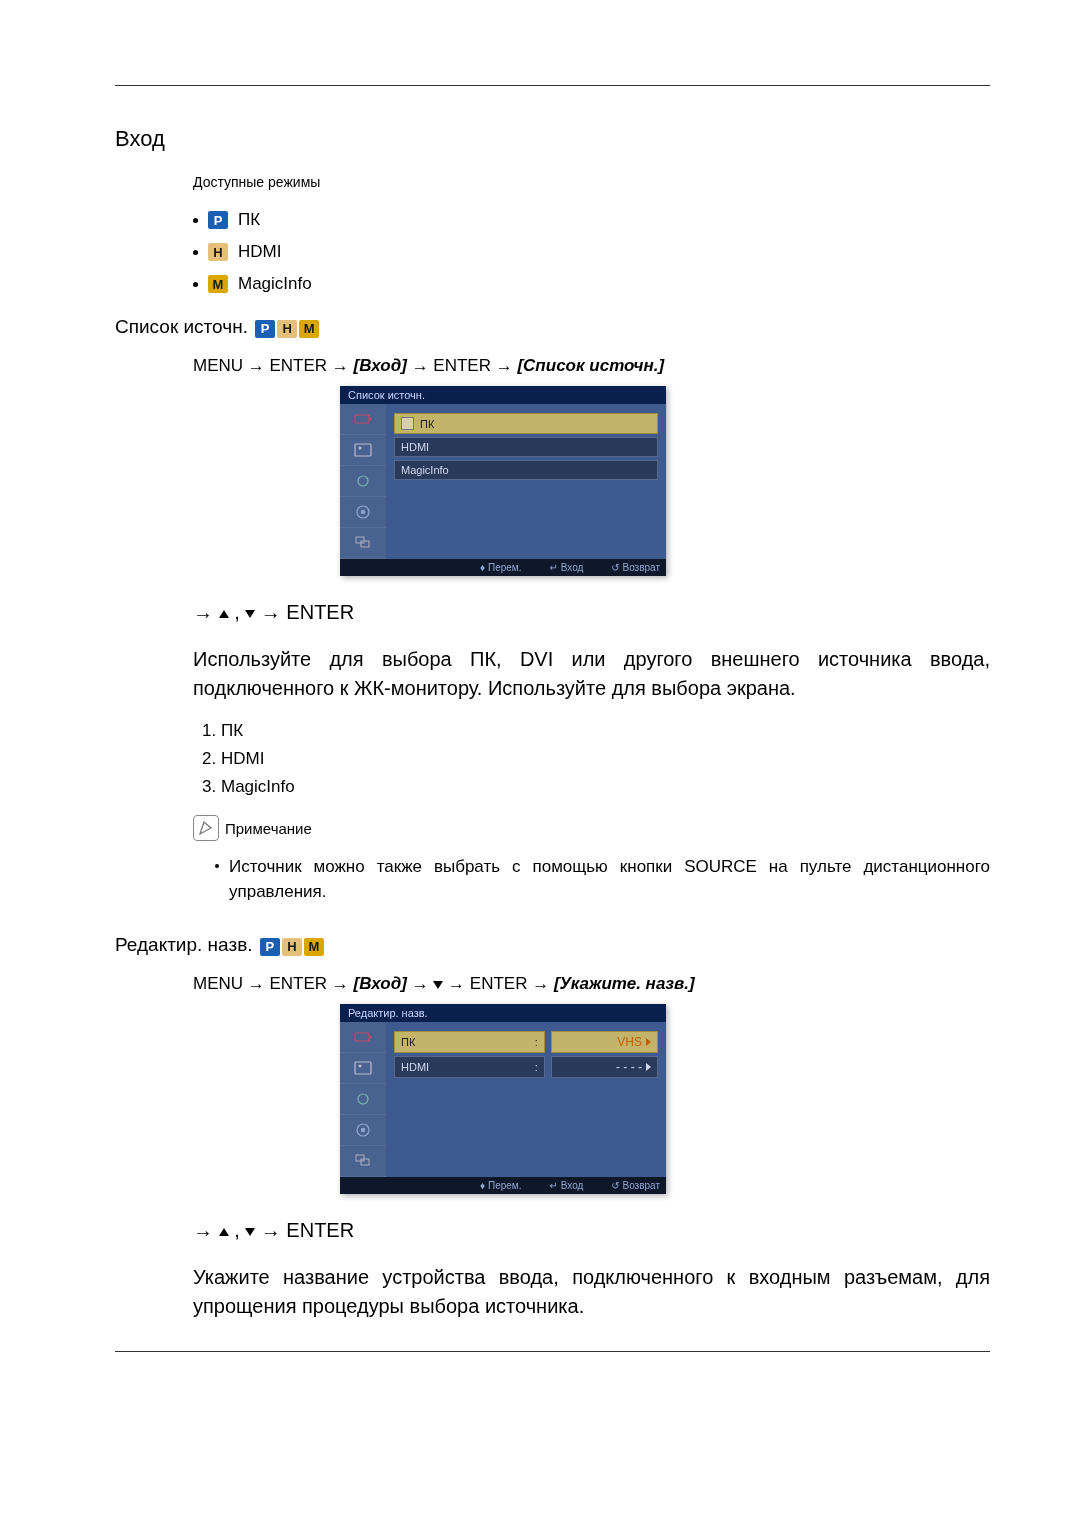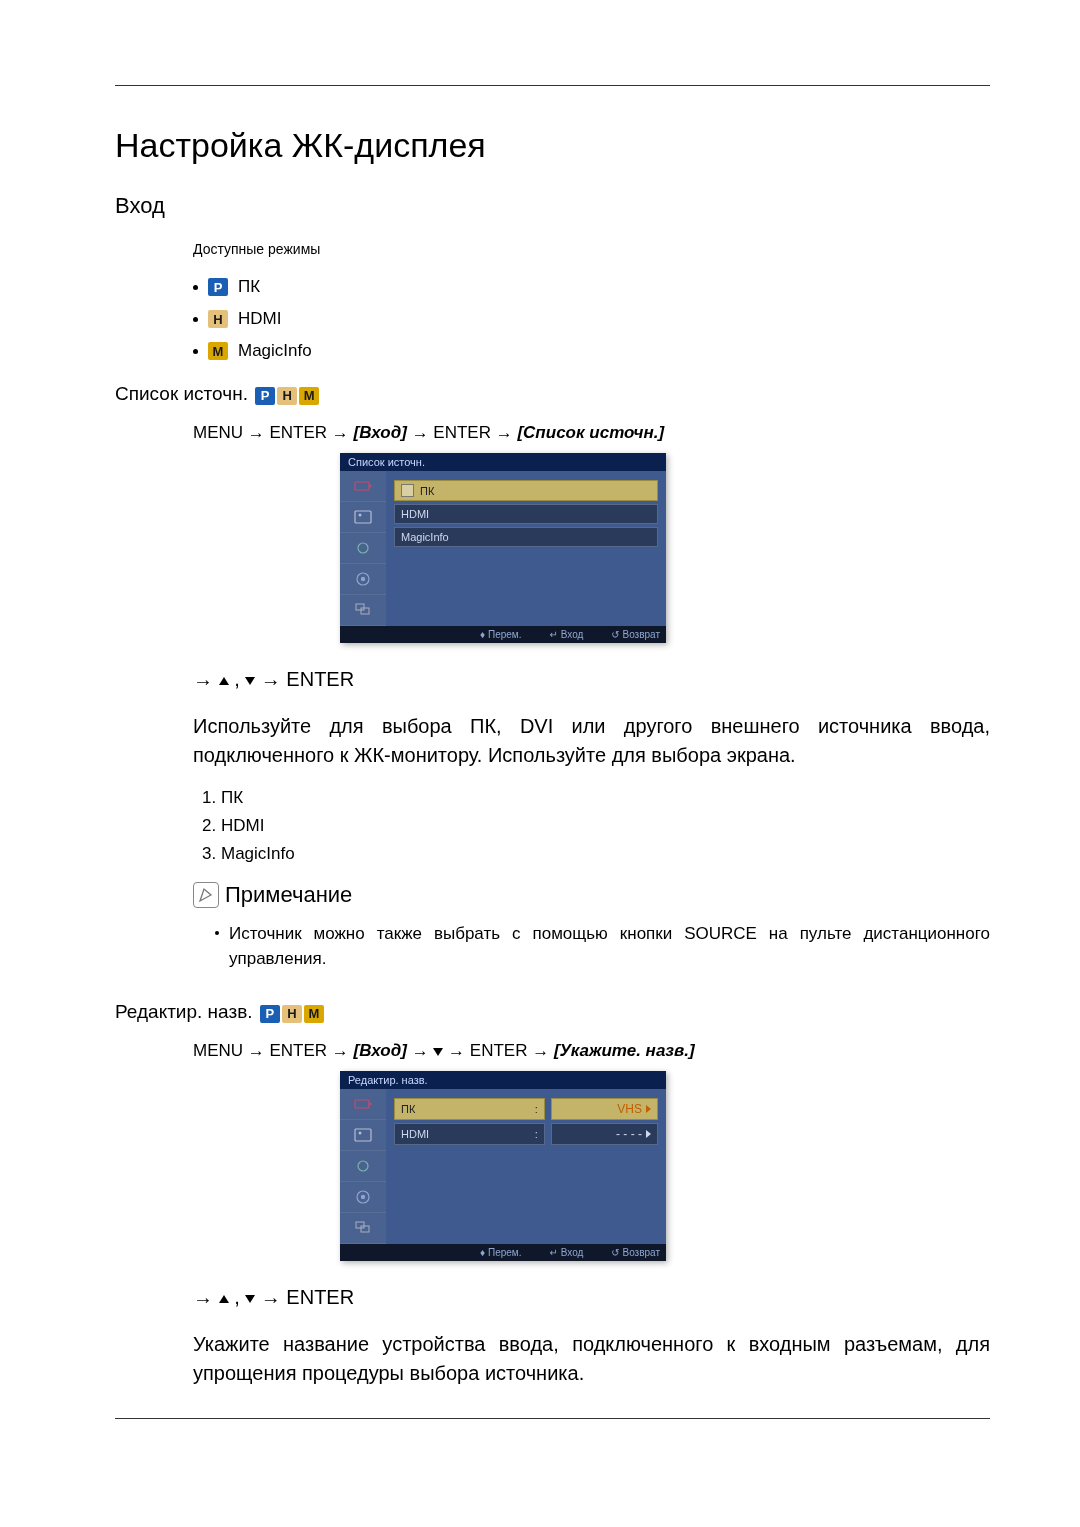--- a/index.html
+++ b/index.html
@@ -196,21 +196,21 @@
     text-align:justify;
   }
   .ol {
     margin:0 0 18px 78px;
     padding-left:28px;
     font-size:17px;
   }
   .ol li { margin:8px 0; }
   .note-line {
     margin:0 0 10px 78px;
-    font-size:22px;
+    font-size:15px;
     display:flex;
     align-items:center;
     gap:6px;
   }
   .note-icon {
     width:24px;height:24px;
     border:1px solid #888;border-radius:4px;
     display:inline-flex;align-items:center;justify-content:center;
     color:#666;
   }
@@ -237,21 +237,20 @@
   .arrow-up{border-left:5px solid transparent;border-right:5px solid transparent;border-bottom:8px solid #000;}
   .arrow-down{border-left:5px solid transparent;border-right:5px solid transparent;border-top:8px solid #000;}
   .colon{display:inline-block;width:4px;text-align:center;}
 </style>
 </head>
 <body>
 
 <div class="page">
   <hr class="rule">
 
-  <h1 class="page-title">Настройка ЖК-дисплея</h1>
 
   <h2 class="h2">Вход</h2>
 
   <h3 class="h3">Доступные режимы</h3>
 
   <ul class="mode-list">
     <li>
       <span class="bullet"></span>
       <span class="badge badge-p">P</span>
       <span>ПК</span>

